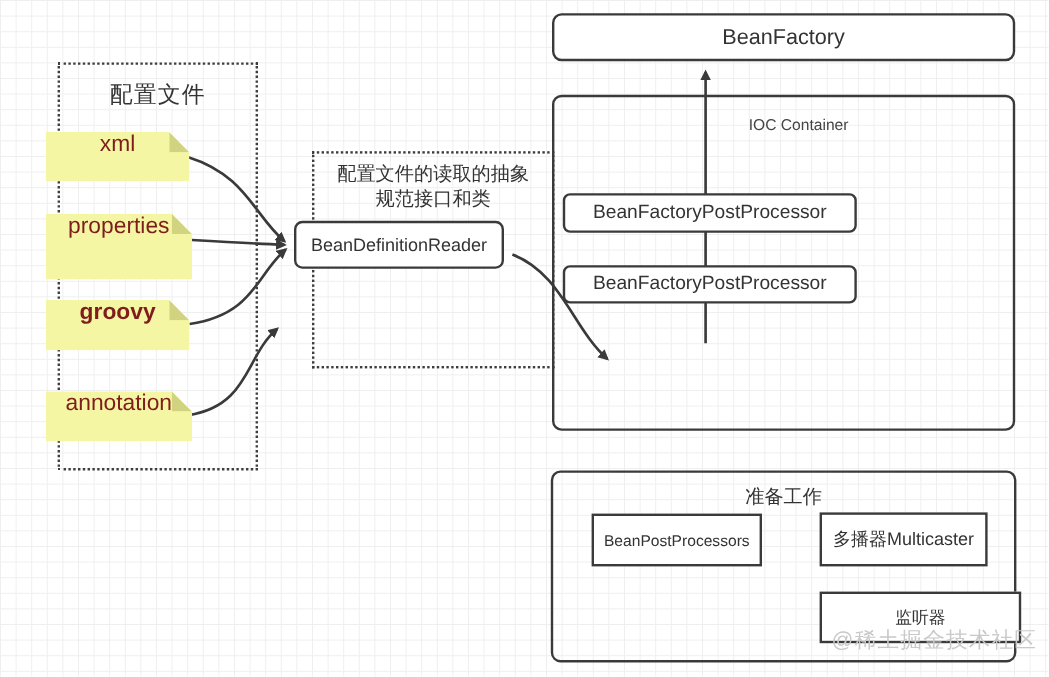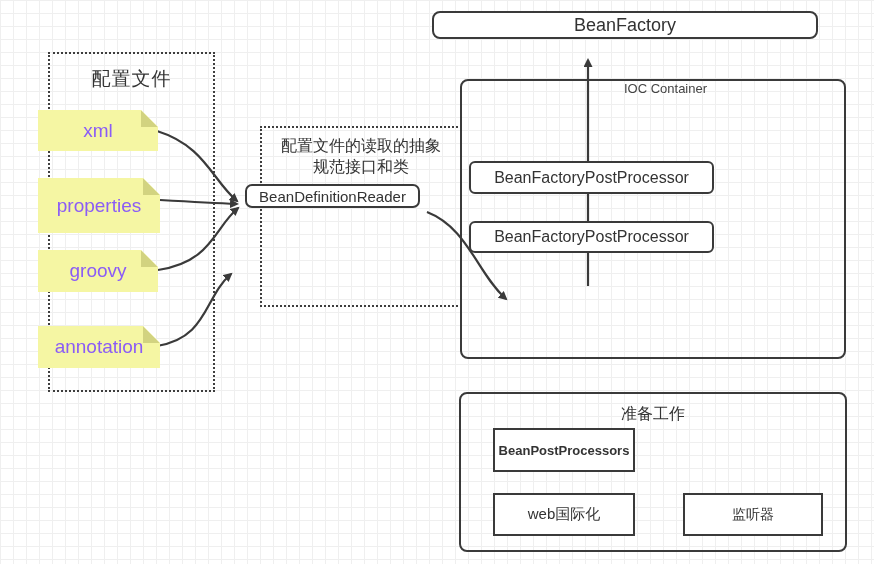--- a/index.html
+++ b/index.html
@@ -23,22 +23,22 @@
   
   .dotted-panel{border:2px dotted #3e3e3e;background:transparent;margin-left:35px;}
   .panel-title{
     position:absolute;left:0;right:0;text-align:center;
     color:#333;
   }
 
   
   .note{
     background:#f5f6a3;
-    display:flex;align-items:center;justify-content:center;
-    font-size:19px;color:#8b5cf6;
+    display:flex;justify-content:center;
+    font-size:19px;color:#7f1d1d;
     clip-path:polygon(0 0, calc(100% - 17px) 0, 100% 17px, 100% 100%, 0 100%);
   }
   .note .fold{
     position:absolute;top:0;right:0;width:17px;height:17px;
     background:#d2d380;
     clip-path:polygon(0 0, 100% 100%, 0 100%);
   }
 
   
   .rbox{
@@ -90,60 +90,61 @@
   </div>
 
   <div class="node note" style="left:38px;top:110px;width:120px;height:41px;">
     <span class="fold"></span>
     <span>xml</span>
   </div>
   <div class="node note" style="left:38px;top:178px;width:122px;height:55px;">
     <span class="fold"></span>
     <span>properties</span>
   </div>
-  <div class="node note" style="left:38px;top:250px;width:120px;height:42px;">
+  <div class="node note" style="left:38px;top:250px;width:120px;height:42px;font-weight:bold;">
     <span class="fold"></span>
     <span>groovy</span>
   </div>
   <div class="node note" style="left:38px;top:326px;width:122px;height:42px;">
     <span class="fold"></span>
     <span>annotation</span>
   </div>
 
   <div class="node dotted-panel" style="left:225px;top:126px;width:202px;height:181px;">
     <div class="panel-title" style="top:7px;font-size:16px;line-height:21px;">
       <div>配置文件的读取的抽象</div>
       <div>规范接口和类</div>
     </div>
   </div>
-  <div class="node rbox" style="left:245px;top:184px;width:175px;height:24px;font-size:15px;">
+  <div class="node rbox" style="left:245px;top:184px;width:175px;height:40px;font-size:15px;">
     <span>BeanDefinitionReader</span>
   </div>
 
-  <div class="node rbox" style="left:432px;top:11px;width:386px;height:28px;font-size:18px;border-radius:8px;">
+  <div class="node rbox" style="left:460px;top:11px;width:386px;height:40px;font-size:18px;border-radius:8px;">
     <span>BeanFactory</span>
   </div>
 
   <div class="node container-box" style="left:460px;top:79px;width:386px;height:280px;">
-    <div class="panel-title" style="top:0;font-size:13px;color:#444;padding-left:25px;">IOC Container</div>
+    <div class="panel-title" style="top:15px;font-size:13px;color:#444;padding-left:25px;">IOC Container</div>
   </div>
   <div class="node rbox" style="left:469px;top:161px;width:245px;height:33px;font-size:16px;border-radius:6px;">
     <span>BeanFactoryPostProcessor</span>
   </div>
   <div class="node rbox" style="left:469px;top:221px;width:245px;height:32px;font-size:16px;border-radius:6px;">
     <span>BeanFactoryPostProcessor</span>
   </div>
 
   <div class="node container-box" style="left:459px;top:392px;width:388px;height:160px;">
     <div class="panel-title" style="top:10px;font-size:16px;">准备工作</div>
   </div>
-  <div class="node sbox" style="left:493px;top:428px;width:142px;height:44px;font-size:13px;font-weight:bold;">
+  <div class="node sbox" style="left:493px;top:428px;width:142px;height:44px;font-size:13px;">
     <span>BeanPostProcessors</span>
   </div>
-  <div class="node sbox" style="left:493px;top:493px;width:142px;height:43px;font-size:15px;">
-    <span>web国际化</span>
+  <div class="node sbox" style="left:683px;top:427px;width:140px;height:45px;font-size:15px;">
+    <span>多播器Multicaster</span>
   </div>
-  <div class="node sbox" style="left:683px;top:493px;width:140px;height:43px;font-size:14px;">
+  <div class="node sbox" style="left:683px;top:493px;width:168px;height:43px;font-size:14px;">
     <span>监听器</span>
   </div>
 
+  <div class="watermark">@稀土掘金技术社区</div>
 
 </div>
 
 </body></html>

